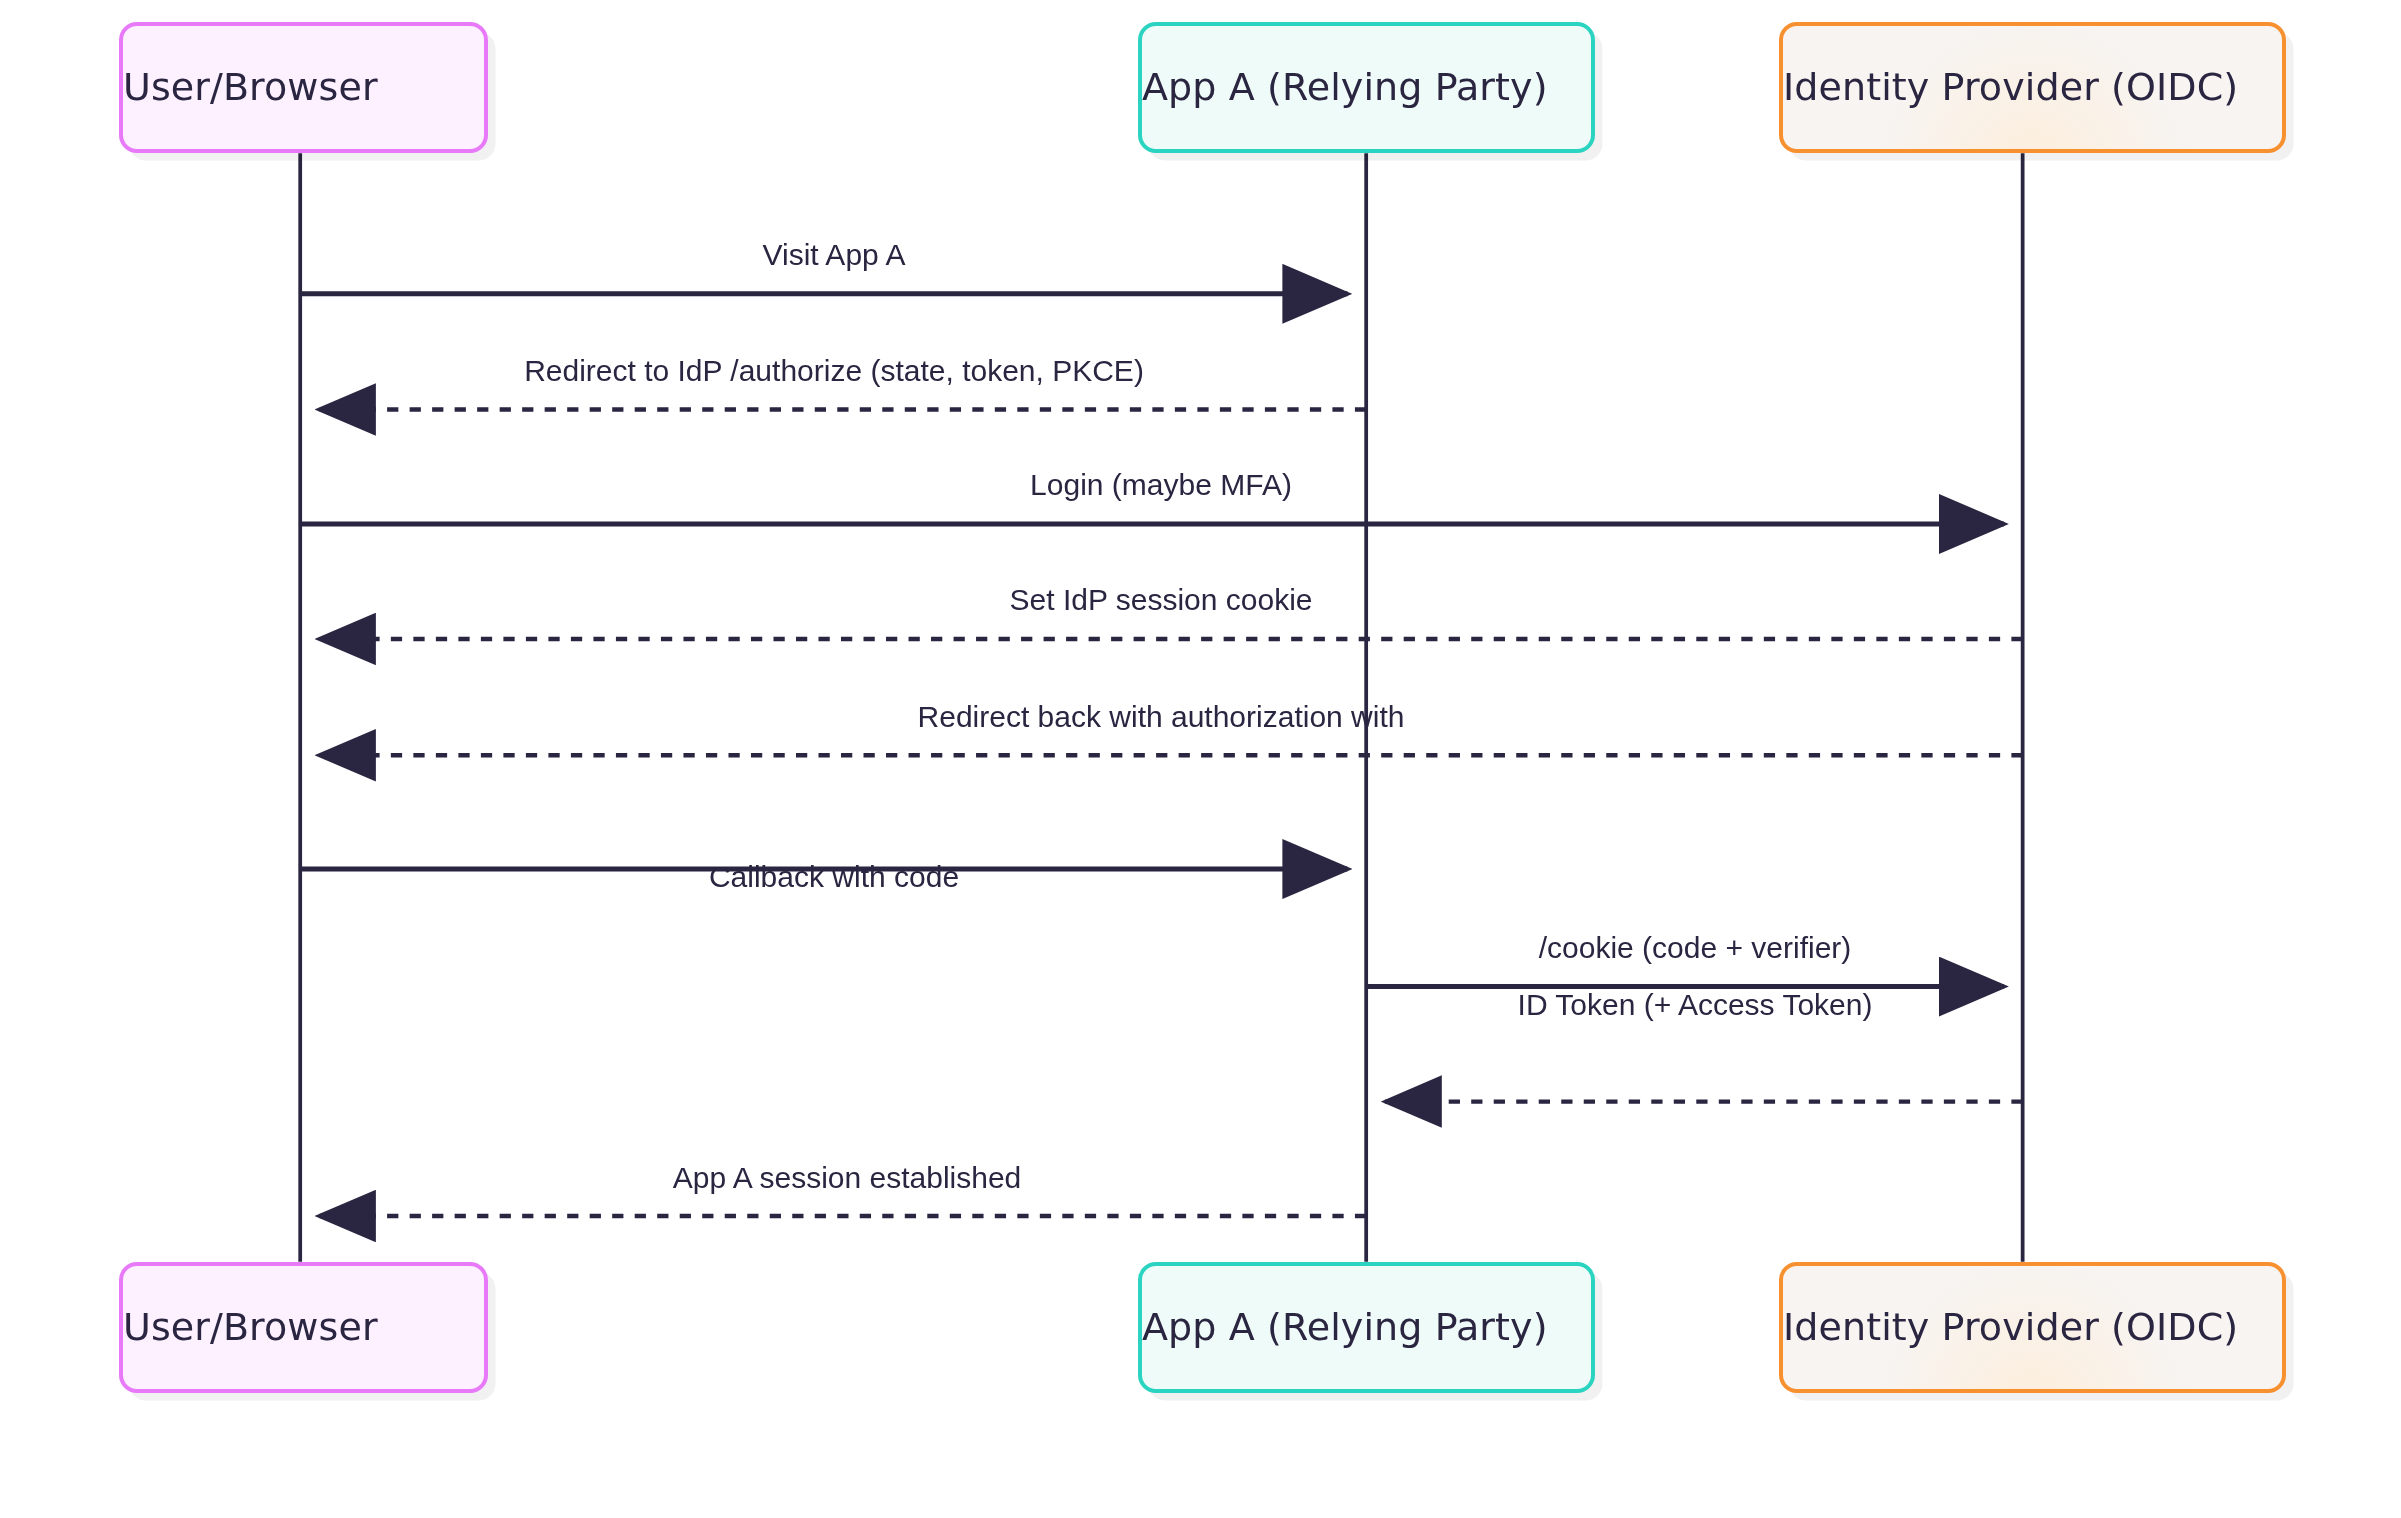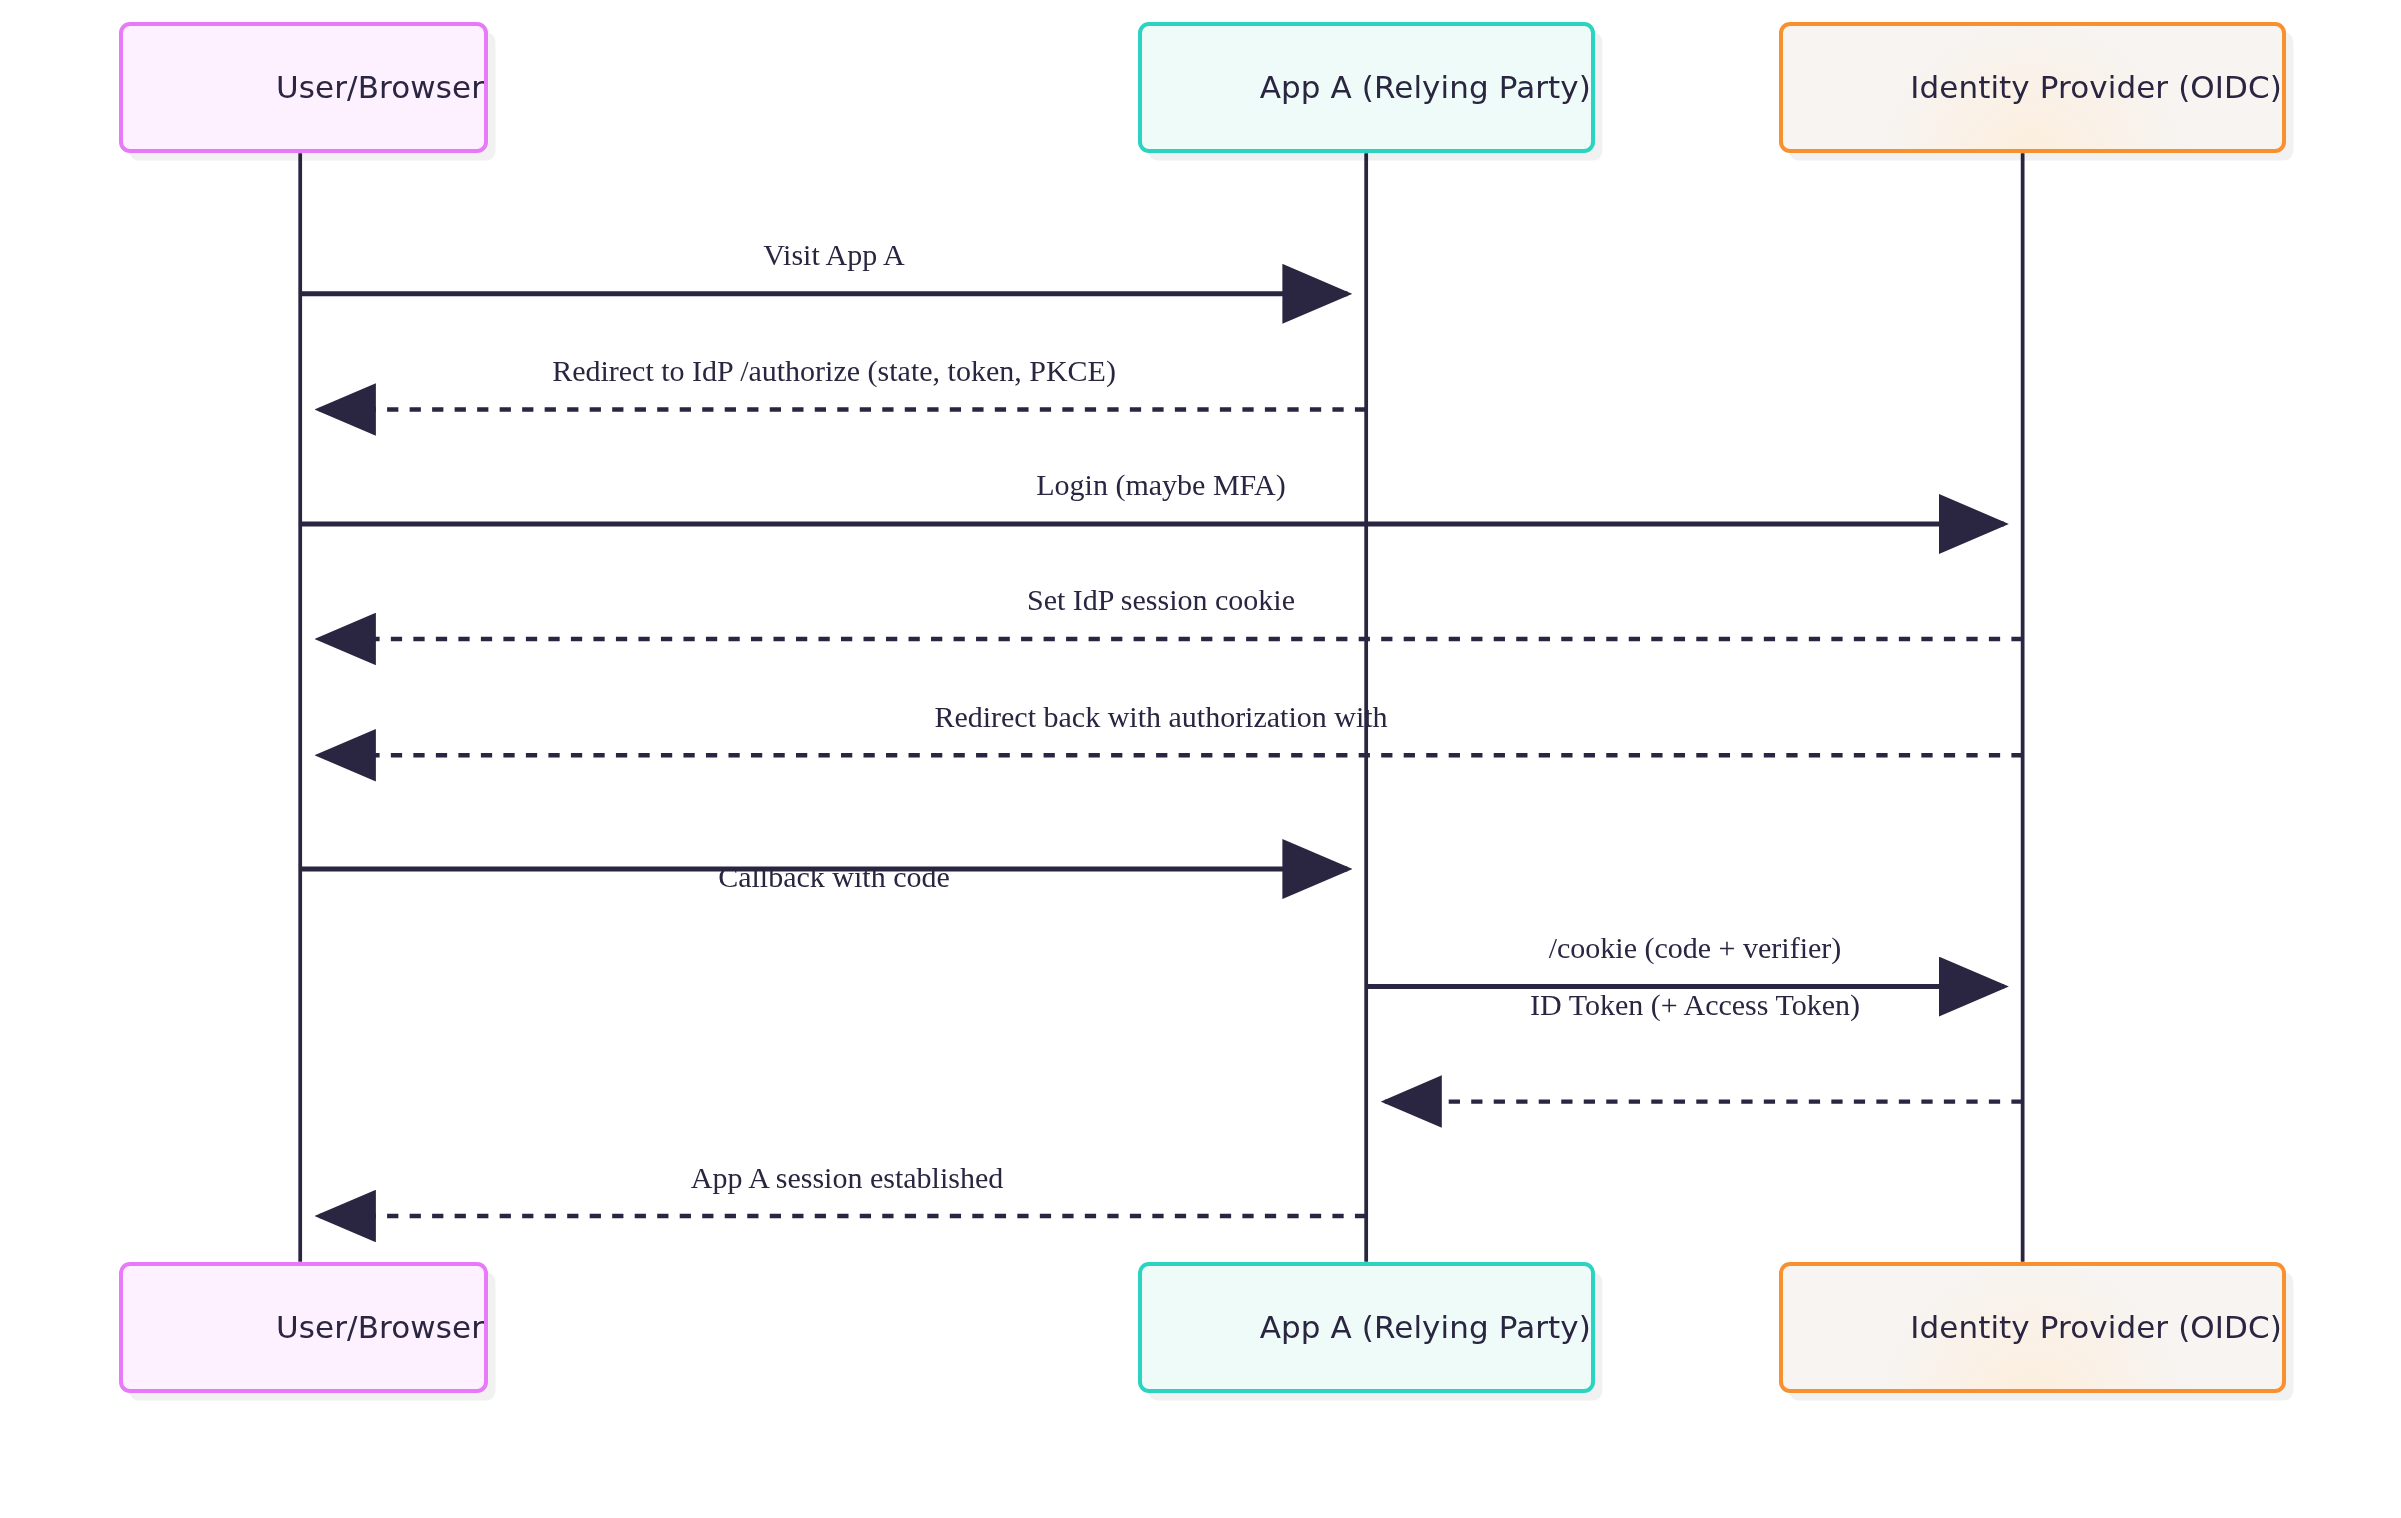--- a/index.html
+++ b/index.html
@@ -13,40 +13,40 @@
   #stage {
     position: relative;
     width: 2401px;
     height: 1518px;
     background: #ffffff;
   }
   #diagram { position: absolute; inset: 0; width: 2401px; height: 1518px; }
 
   .actor-box {
     position: absolute;
-    border-radius: 11px;
+    border-radius: 18px;
     display: flex;
     align-items: center;
-    justify-content: flex-end;
+    justify-content: flex-start;
     text-align: center;
-    font-size: 31px;
+    font-size: 38px;
     line-height: 1.1;
     color: #2a2540;
     font-family: "DejaVu Sans", sans-serif;
     letter-spacing: 0.1px;
     white-space: nowrap;
     box-shadow: 8.8px 8.8px 0 -1.3px rgba(0,0,0,0.055);
   }
   .msg-label {
     position: absolute;
     font-size: 30px;
     line-height: 1;
     color: #2a2540;
     white-space: nowrap;
-    font-family: Liberation Serif, serif;
+    font-family: Liberation Sans, sans-serif;
     transform: translate(-50%, -100%);
   }
 </style>
 </head>
 <body>
 
 <div id="stage">
 
   <svg id="diagram" viewBox="0 0 3840 2428" xmlns="http://www.w3.org/2000/svg">
     <defs>

